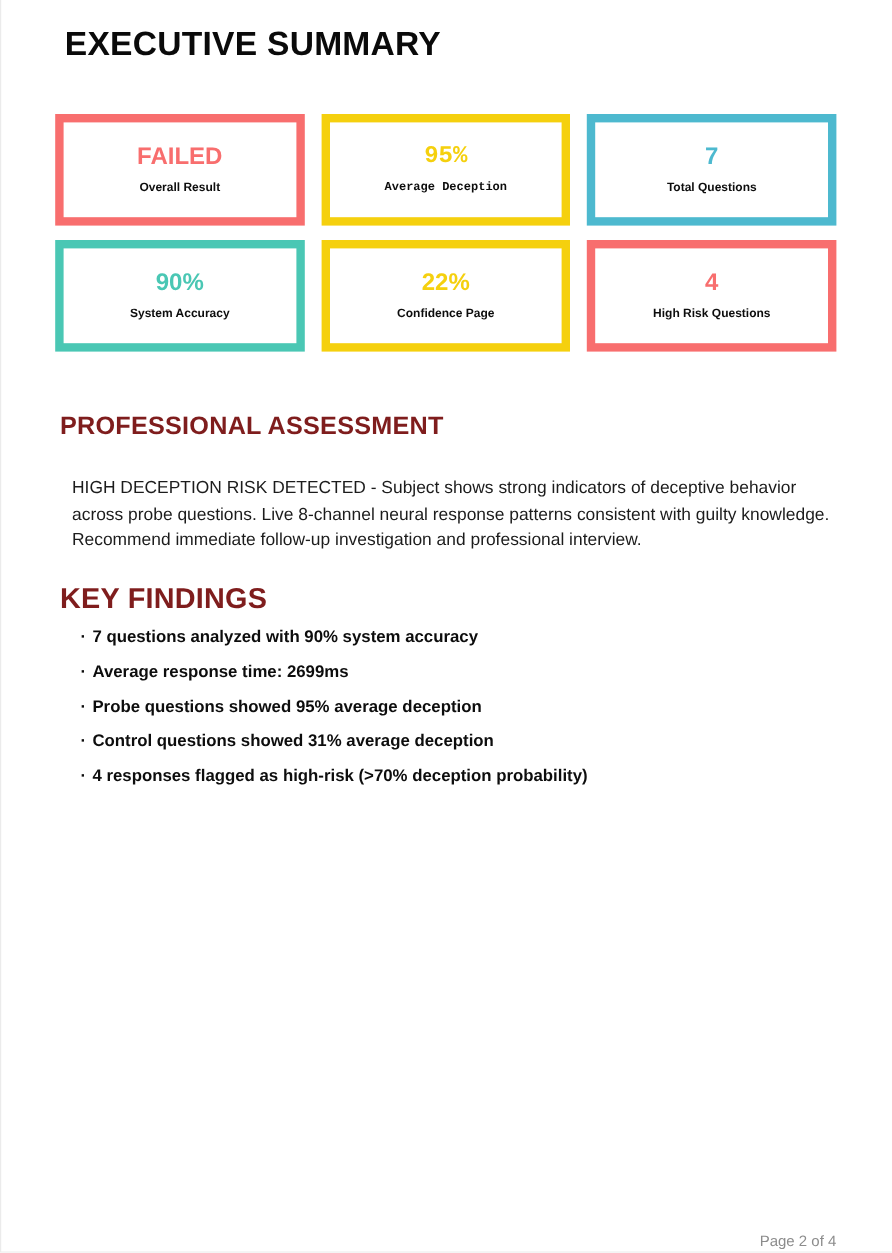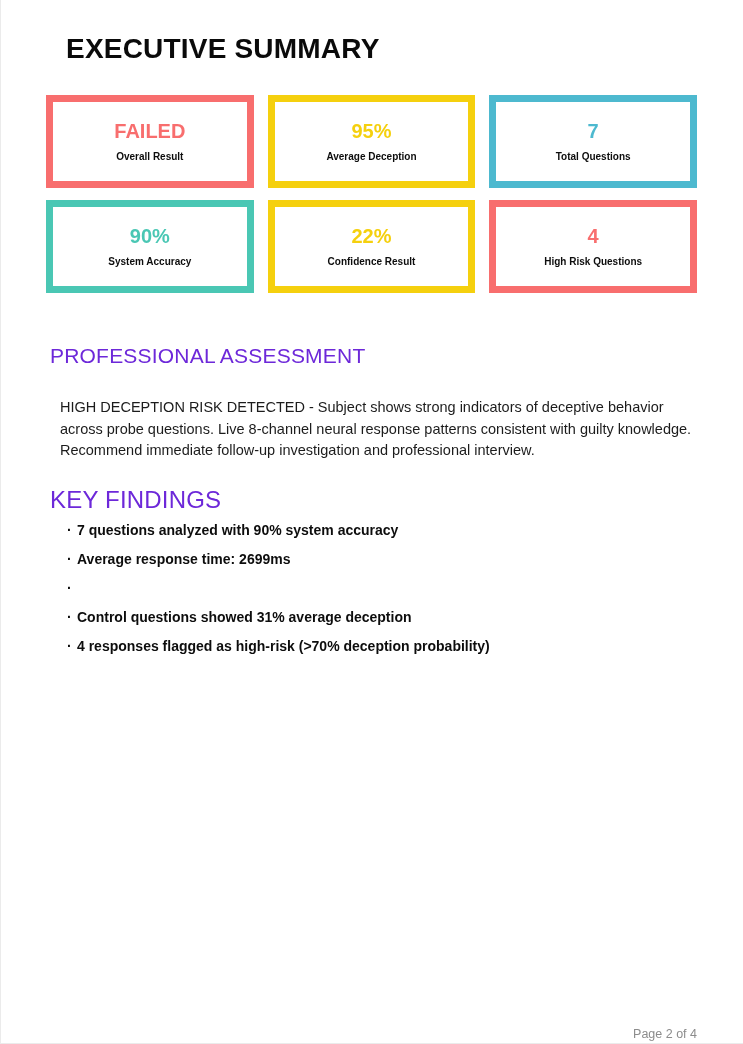--- a/index.html
+++ b/index.html
@@ -14,21 +14,21 @@
     background: #ffffff;
     font-family: "Liberation Sans", sans-serif;
     color: #111111;
     box-shadow: inset 1px -1px 0 #ebebeb;
     overflow: hidden;
   }
   .page-title {
     position: absolute;
     left: 50px;
     top: 17px;
-    margin: 16px;
+    margin: 4px;
     font-size: 28px;
     font-weight: bold;
     color: #0a0a0a;
     letter-spacing: 0.2px;
   }
   .stats-grid {
     position: absolute;
     left: 46px;
     top: 95px;
     width: 651px;
@@ -57,22 +57,22 @@
   .stat-label {
     font-size: 10px;
     font-weight: bold;
     color: #0d0d0d;
     line-height: 1;
   }
   .section-heading {
     position: absolute;
     left: 50px;
     margin: 0;
-    font-weight: normal;
-    color: #6d28d9;
+    font-weight: bold;
+    color: #7f1d1d;
     letter-spacing: 0.2px;
   }
   .assessment-heading { top: 344px; font-size: 21px; }
   .findings-heading   { top: 486px; font-size: 24px; }
   .assessment-body {
     position: absolute;
     left: 48px;
     top: 385px;
     width: 650px;
     margin: 12px;
@@ -116,38 +116,38 @@
 <div class="page">
 
   <h1 class="page-title">EXECUTIVE SUMMARY</h1>
 
   <div class="stats-grid">
     <div class="stat-card" style="border-color: rgb(248, 110, 110);">
       <div class="stat-value" style="color: rgb(248, 110, 110);">FAILED</div>
       <div class="stat-label">Overall Result</div>
     </div>
 
-    <div class="stat-card" style="border-color: rgb(245, 208, 14);">
+    <div class="stat-card" style="border-color: rgb(245, 208, 14); font-family: Liberation Mono, monospace;">
       <div class="stat-value" style="color: rgb(245, 208, 14);">95%</div>
       <div class="stat-label">Average Deception</div>
     </div>
 
     <div class="stat-card" style="border-color: rgb(77, 185, 207);">
       <div class="stat-value" style="color: rgb(77, 185, 207);">7</div>
       <div class="stat-label">Total Questions</div>
     </div>
 
     <div class="stat-card" style="border-color: rgb(74, 199, 180);">
       <div class="stat-value" style="color: rgb(74, 199, 180);">90%</div>
       <div class="stat-label">System Accuracy</div>
     </div>
 
     <div class="stat-card" style="border-color: rgb(245, 208, 14);">
       <div class="stat-value" style="color: rgb(245, 208, 14);">22%</div>
-      <div class="stat-label">Confidence Result</div>
+      <div class="stat-label">Confidence Page</div>
     </div>
 
     <div class="stat-card" style="border-color: rgb(248, 110, 110);">
       <div class="stat-value" style="color: rgb(248, 110, 110);">4</div>
       <div class="stat-label">High Risk Questions</div>
     </div>
   </div>
 
   <h2 class="section-heading assessment-heading">PROFESSIONAL ASSESSMENT</h2>
 
@@ -161,20 +161,21 @@
       <span class="finding-text">7 questions analyzed with 90% system accuracy</span>
     </li>
 
     <li class="finding-item">
       <span class="bullet-dot">·</span>
       <span class="finding-text">Average response time: 2699ms</span>
     </li>
 
     <li class="finding-item">
       <span class="bullet-dot">·</span>
+      <span class="finding-text">Probe questions showed 95% average deception</span>
     </li>
 
     <li class="finding-item">
       <span class="bullet-dot">·</span>
       <span class="finding-text">Control questions showed 31% average deception</span>
     </li>
 
     <li class="finding-item">
       <span class="bullet-dot">·</span>
       <span class="finding-text">4 responses flagged as high-risk (&gt;70% deception probability)</span>

